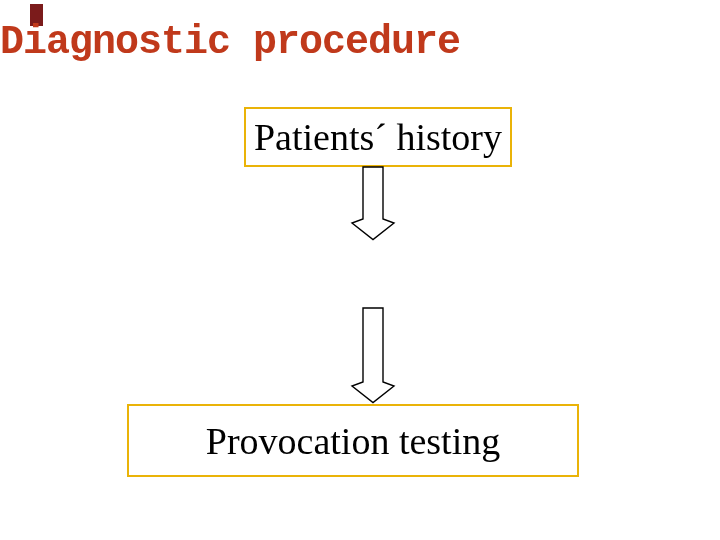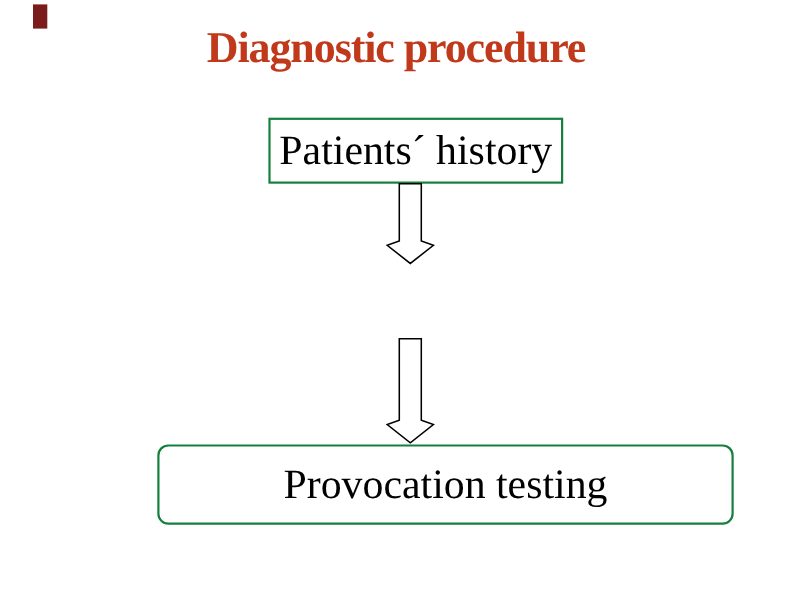--- a/index.html
+++ b/index.html
@@ -21,43 +21,43 @@
       top: 4px;
       width: 13px;
       height: 22px;
       background: #7b1b1b;
     }
     .slide-title {
       position: absolute;
       left: 0;
       top: 20px;
       width: 720px;
-      text-align: center;
       font-size: 40px;
       line-height: 46px;
       font-weight: bold;
       letter-spacing: -1px;
       color: #c0391b;
       white-space: nowrap;
+      font-family: Liberation Mono, monospace;
     }
     .flow-box {
       position: absolute;
       box-sizing: border-box;
-      border: 2px solid #15803d;
+      border: 2px solid #eab308;
       background: #ffffff;
       display: flex;
       align-items: center;
       justify-content: center;
       font-size: 38px;
       color: #000000;
       white-space: nowrap;
     }
     .box-patients   { left: 244px; top: 107px; width: 268px; height: 60px; }
     .box-invivo     { left: 166px; top: 240px; width: 436px; height: 68px; }
-    .box-provocation{ left: 143px; top: 404px; width: 524px; height: 73px; border-radius: 10px; }
+    .box-provocation{ left: 127px; top: 404px; width: 452px; height: 73px; }
     .arrow-svg {
       position: absolute;
       overflow: visible;
     }
     .arrow-1 { left: 345px; top: 166px; }
     .arrow-2 { left: 345px; top: 307px; }
   </style>
 </head>
 <body>
 

